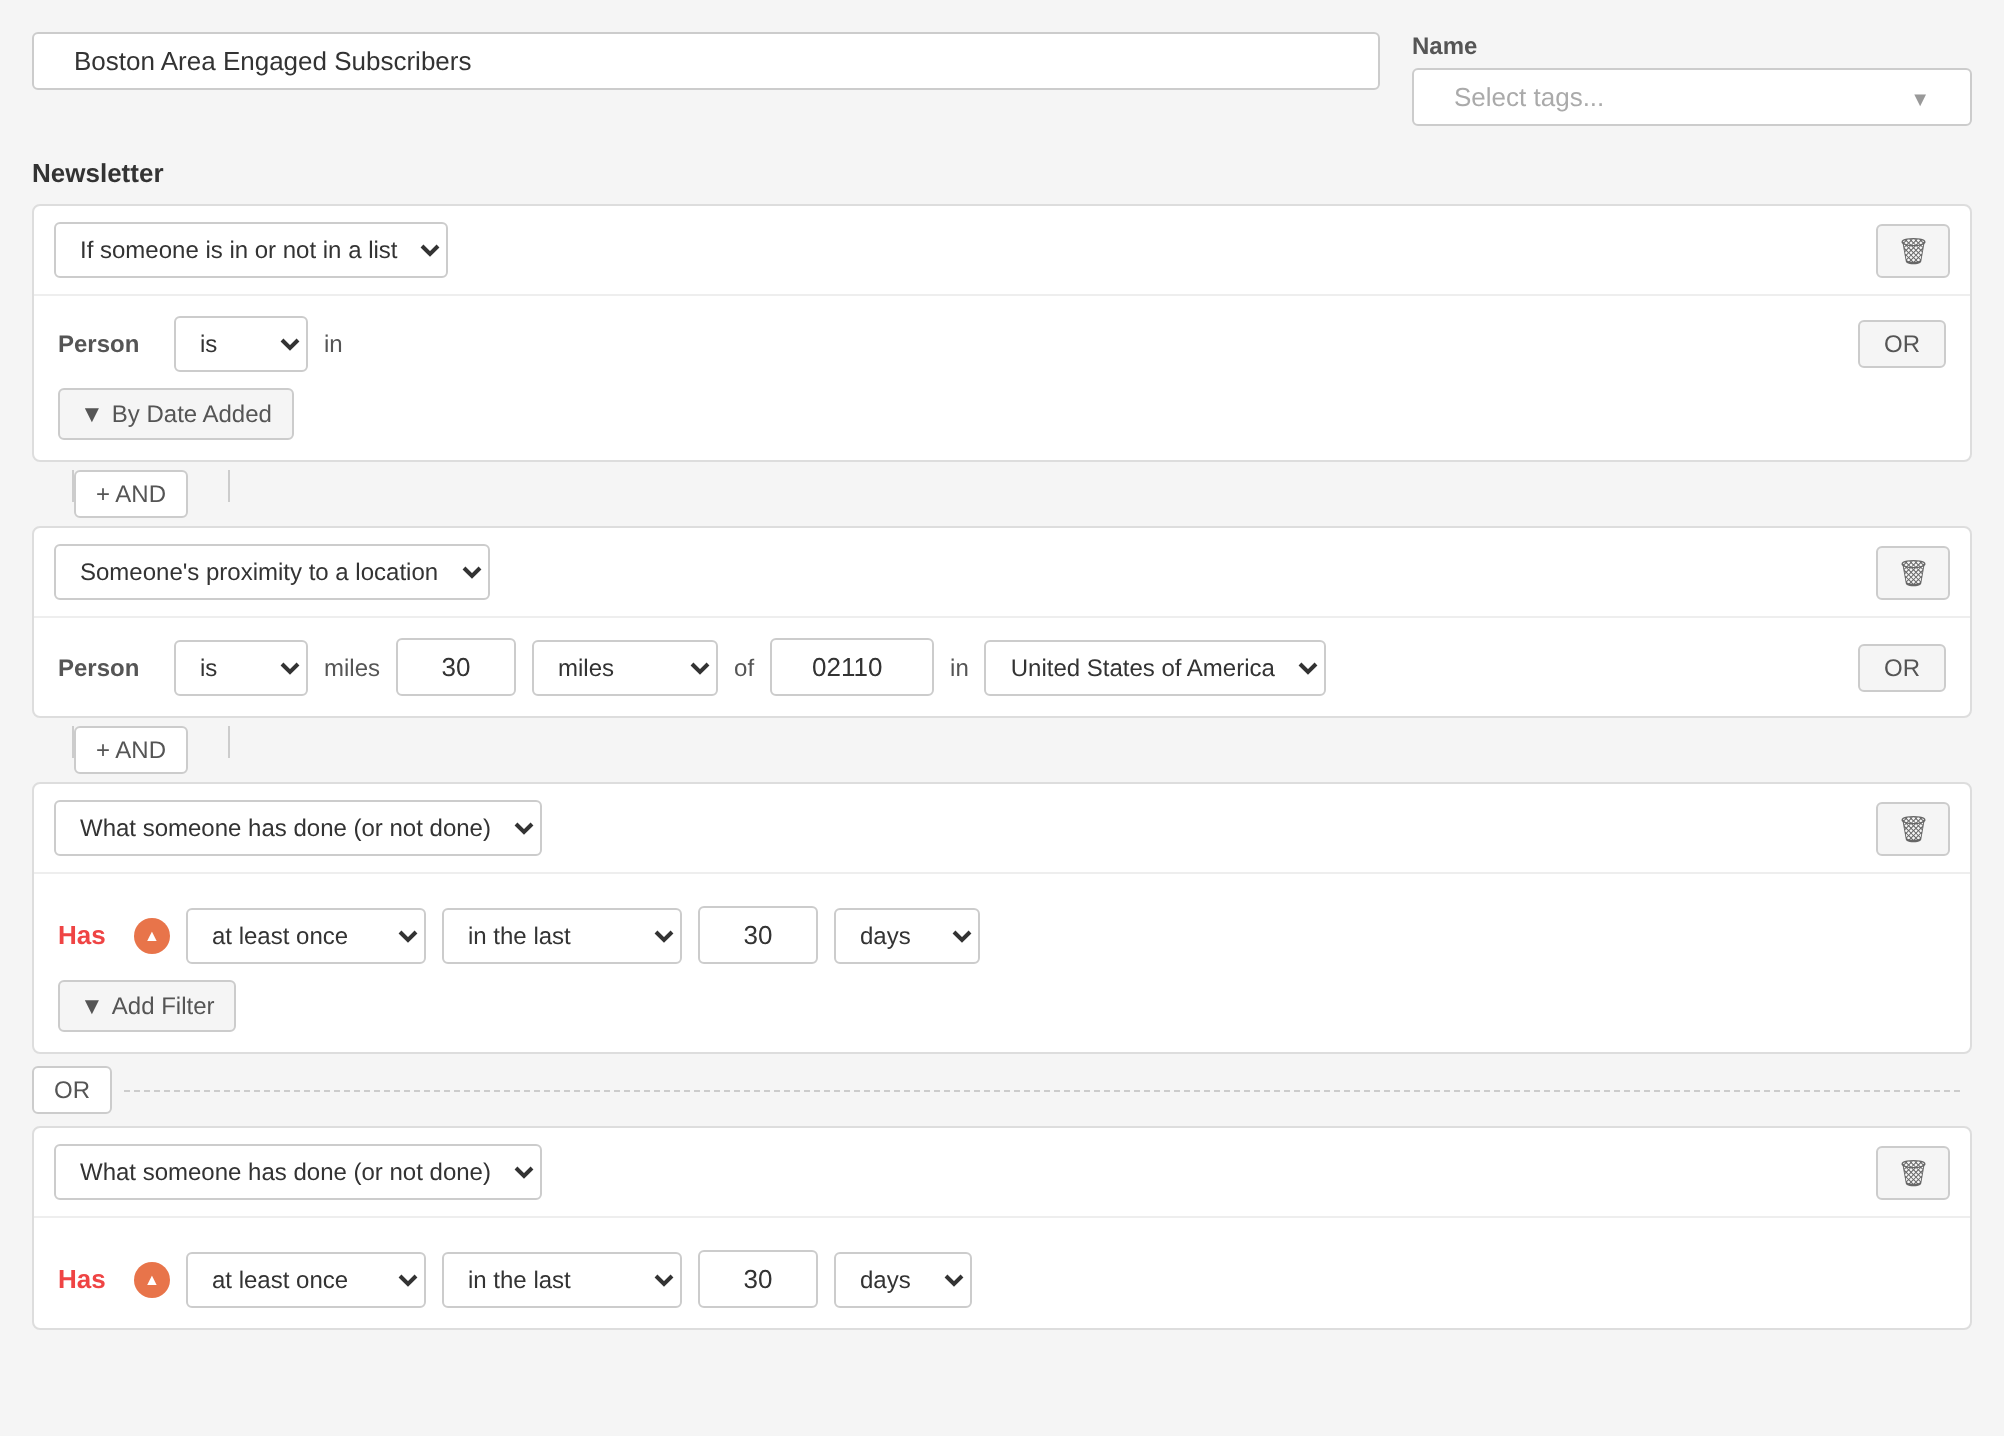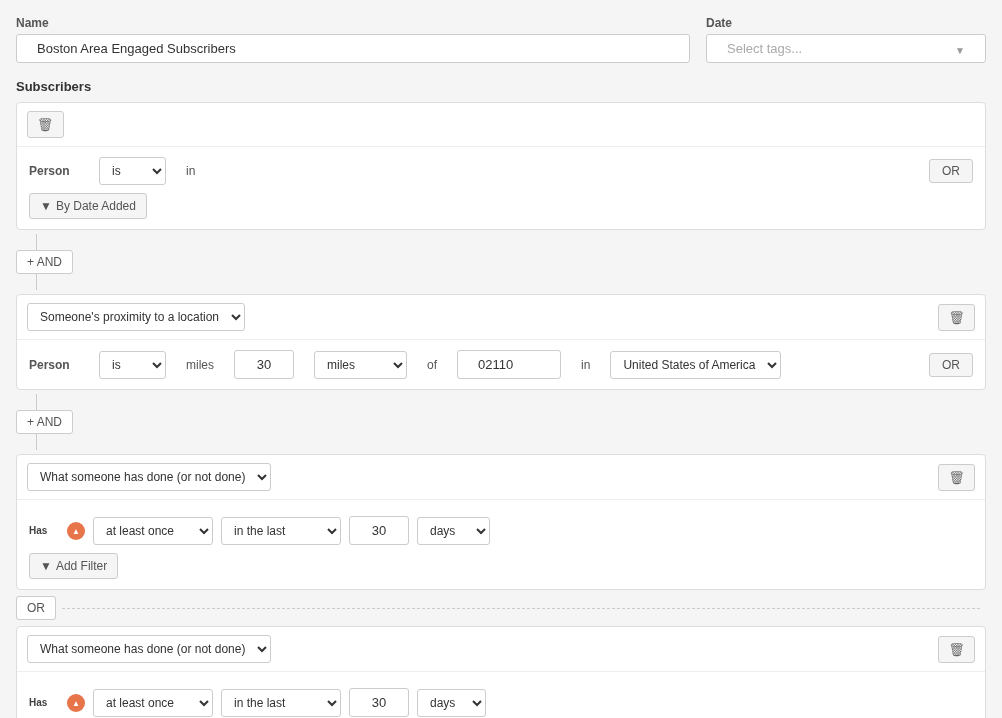--- a/index.html
+++ b/index.html
@@ -79,21 +79,21 @@
       border-bottom: 1px solid #eee;
     }
 
     .condition-body {
       padding: 10px 12px;
     }
 
     .condition-row {
       display: flex;
       align-items: center;
-      gap: 20px;
+      gap: 8px;
       flex-wrap: wrap;
     }
 
     .person-label {
       font-size: 12px;
       font-weight: 600;
       color: #555;
       min-width: 50px;
     }
 
@@ -182,21 +182,21 @@
 
     .select-wide { min-width: 180px; }
     .select-medium { min-width: 120px; }
 
     input[type="text"].input-small {
       width: 60px;
       text-align: center;
     }
 
     input[type="text"].input-zip {
-      width: 104px;
+      width: 82px;
     }
 
     .icon-arrow {
       display: inline-block;
       width: 18px;
       height: 18px;
       background: #e8744a;
       border-radius: 50%;
       position: relative;
       flex-shrink: 0;
@@ -214,61 +214,62 @@
 
     .has-row {
       display: flex;
       align-items: center;
       gap: 8px;
       padding: 6px 0 0 0;
       flex-wrap: wrap;
     }
 
     .has-label {
-      font-size: 10px;
+      font-size: 13px;
       font-weight: 600;
-      color: #404040;
+      color: #ef4444;
       min-width: 30px;
     }
 
     .vertical-line {
       width: 1px;
       height: 16px;
       background: #ccc;
       margin-left: 20px;
     }
 
     .connector-area {
       display: flex;
-      flex-direction: column;
       align-items: flex-start;
       margin: 4px 0;
     }
   </style>
 </head>
 <body>
 
 <div class="top-row">
   <div class="field-group name-field">
+    <input type="text" value="Boston Area Engaged Subscribers" style="">
+  </div>
+  <div class="field-group tags-field">
     <label>Name</label>
-    <input type="text" value="Boston Area Engaged Subscribers" style="">
-  </div>
-  <div class="field-group tags-field">
-    <label>Date</label>
     <div class="select-styled">
       <span class="tags-placeholder">Select tags...</span>
       <span class="chevron">▼</span>
     </div>
   </div>
 </div>
 
-<div class="section-label">Subscribers</div>
+<div class="section-label">Newsletter</div>
 
 <div class="condition-block">
   <div class="condition-header">
+    <select class="select-wide">
+      <option>If someone is in or not in a list</option>
+    </select>
     <button class="btn-delete">🗑</button>
   </div>
   <div class="condition-body">
     <div class="condition-row">
       <span class="person-label">Person</span>
       <select>
         <option>is</option>
         <option>is not</option>
       </select>
       <span class="in-label">in</span>

